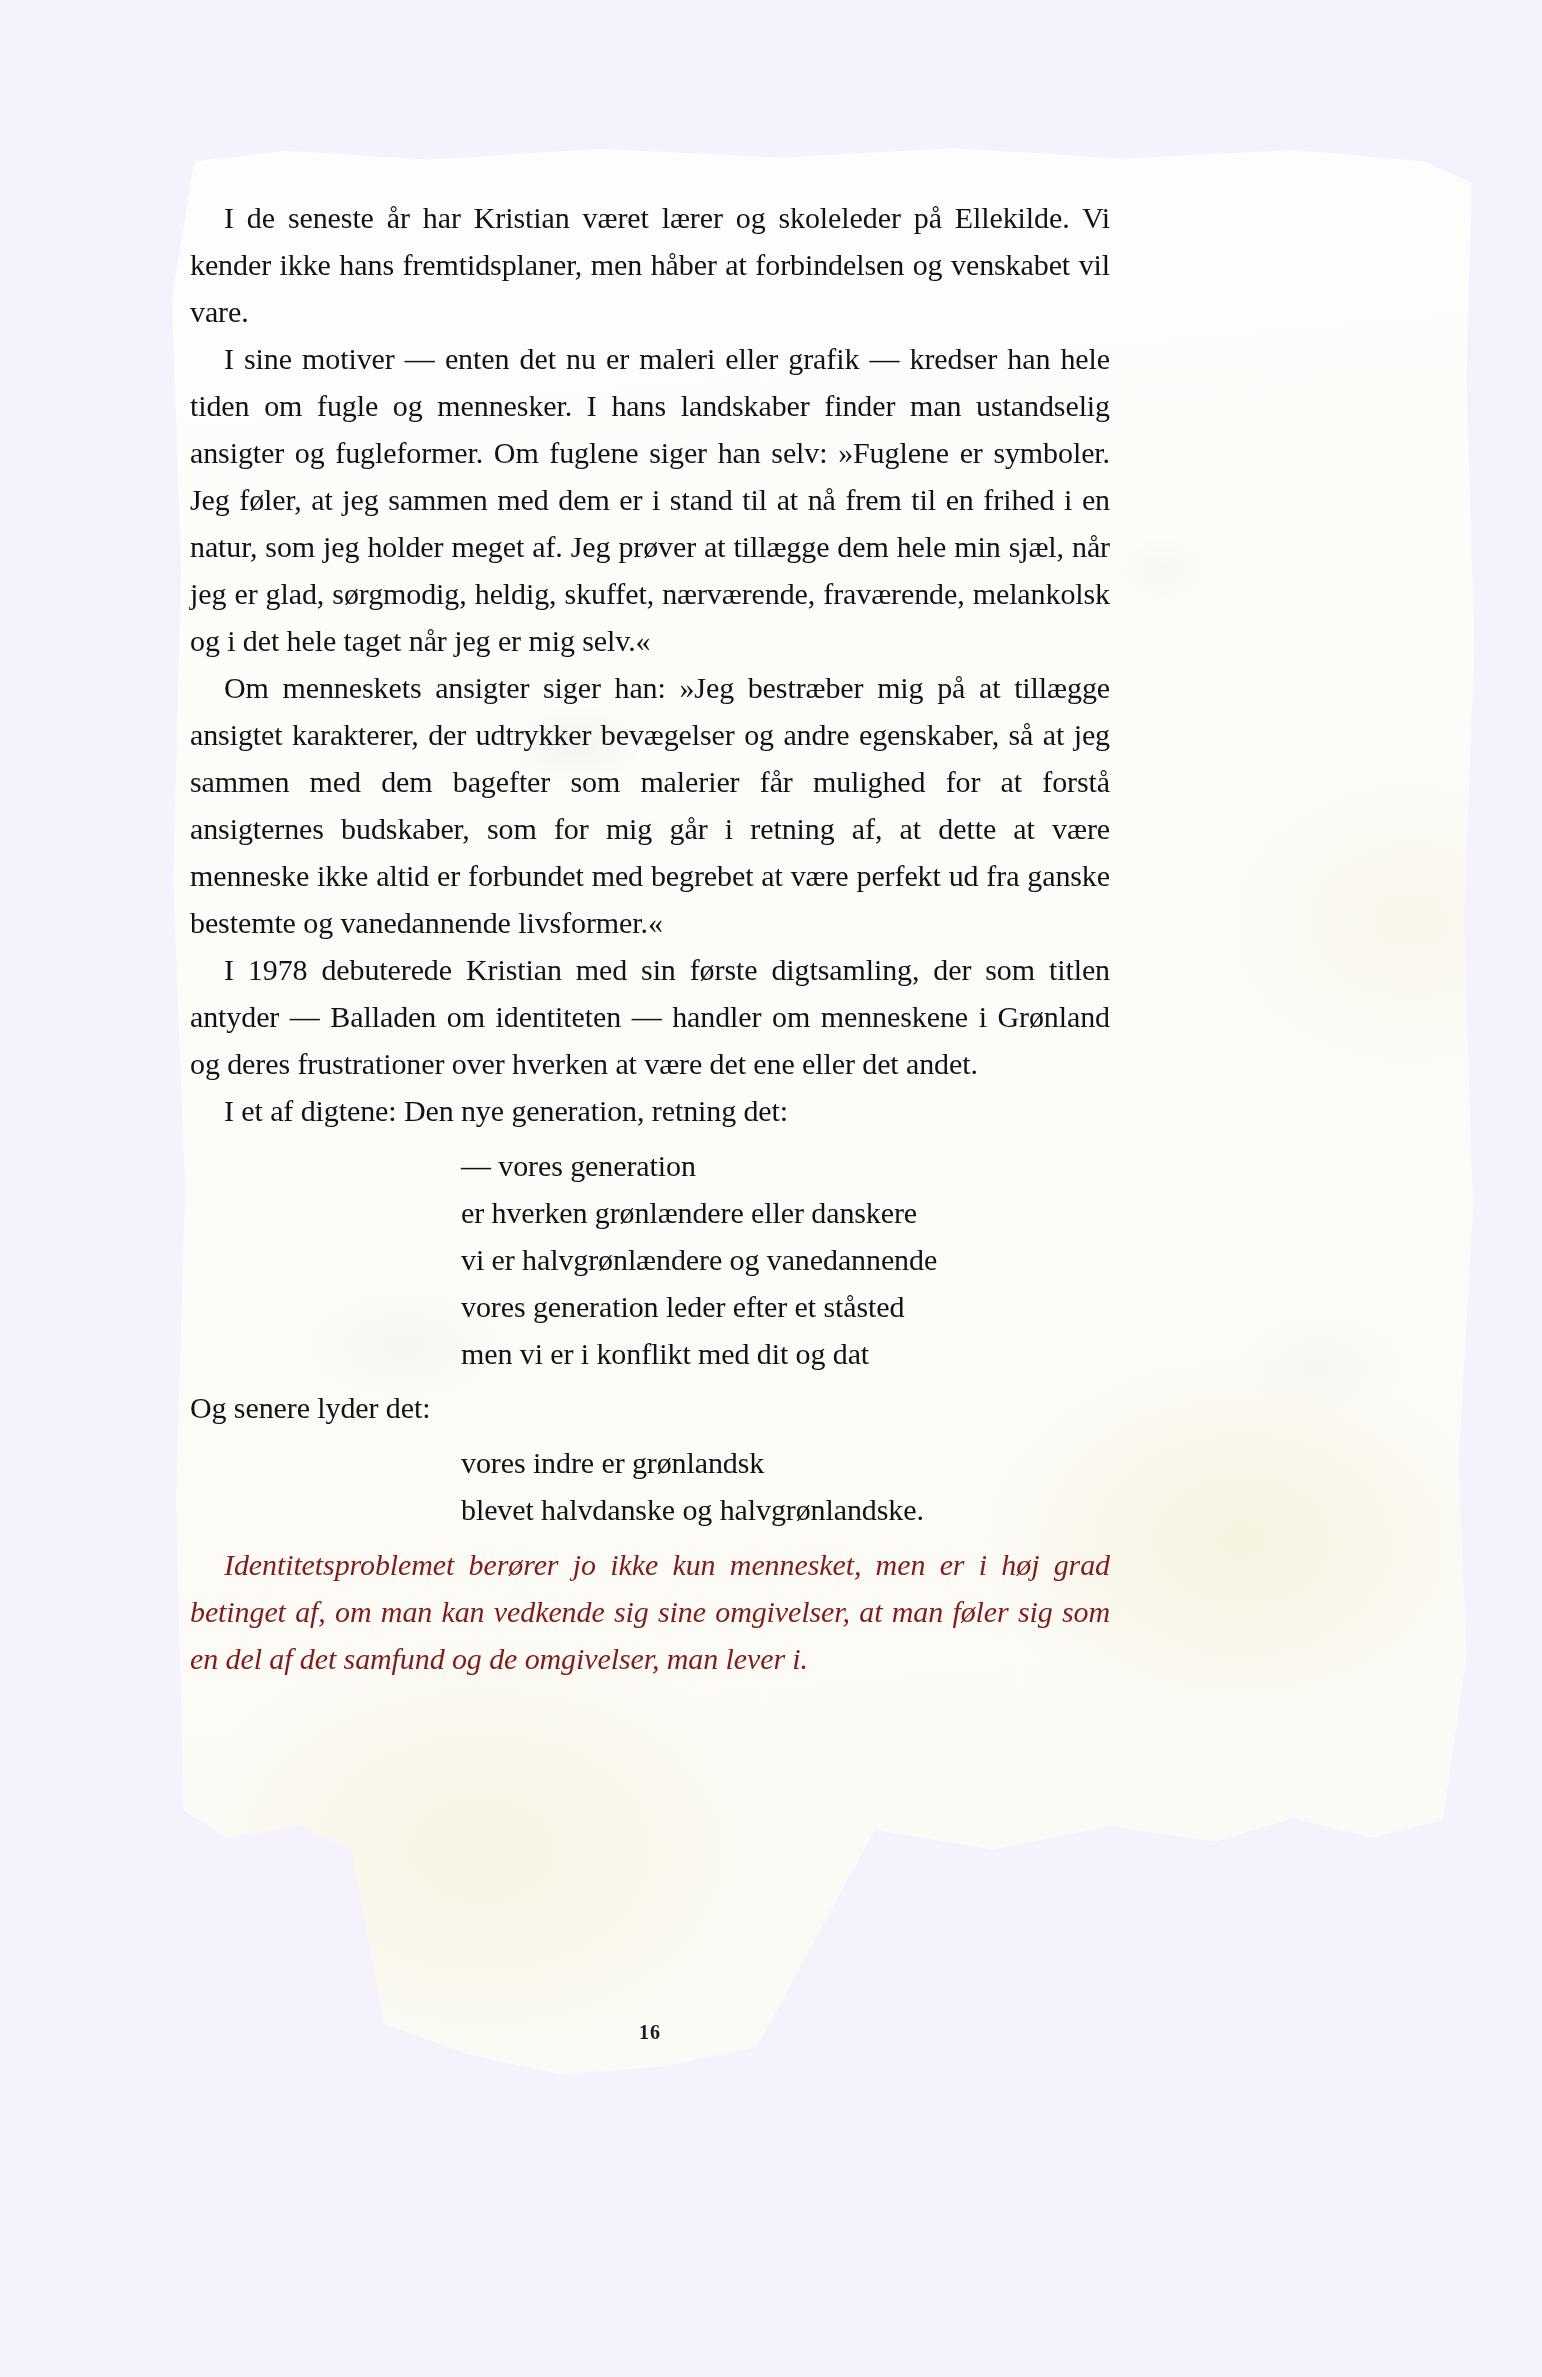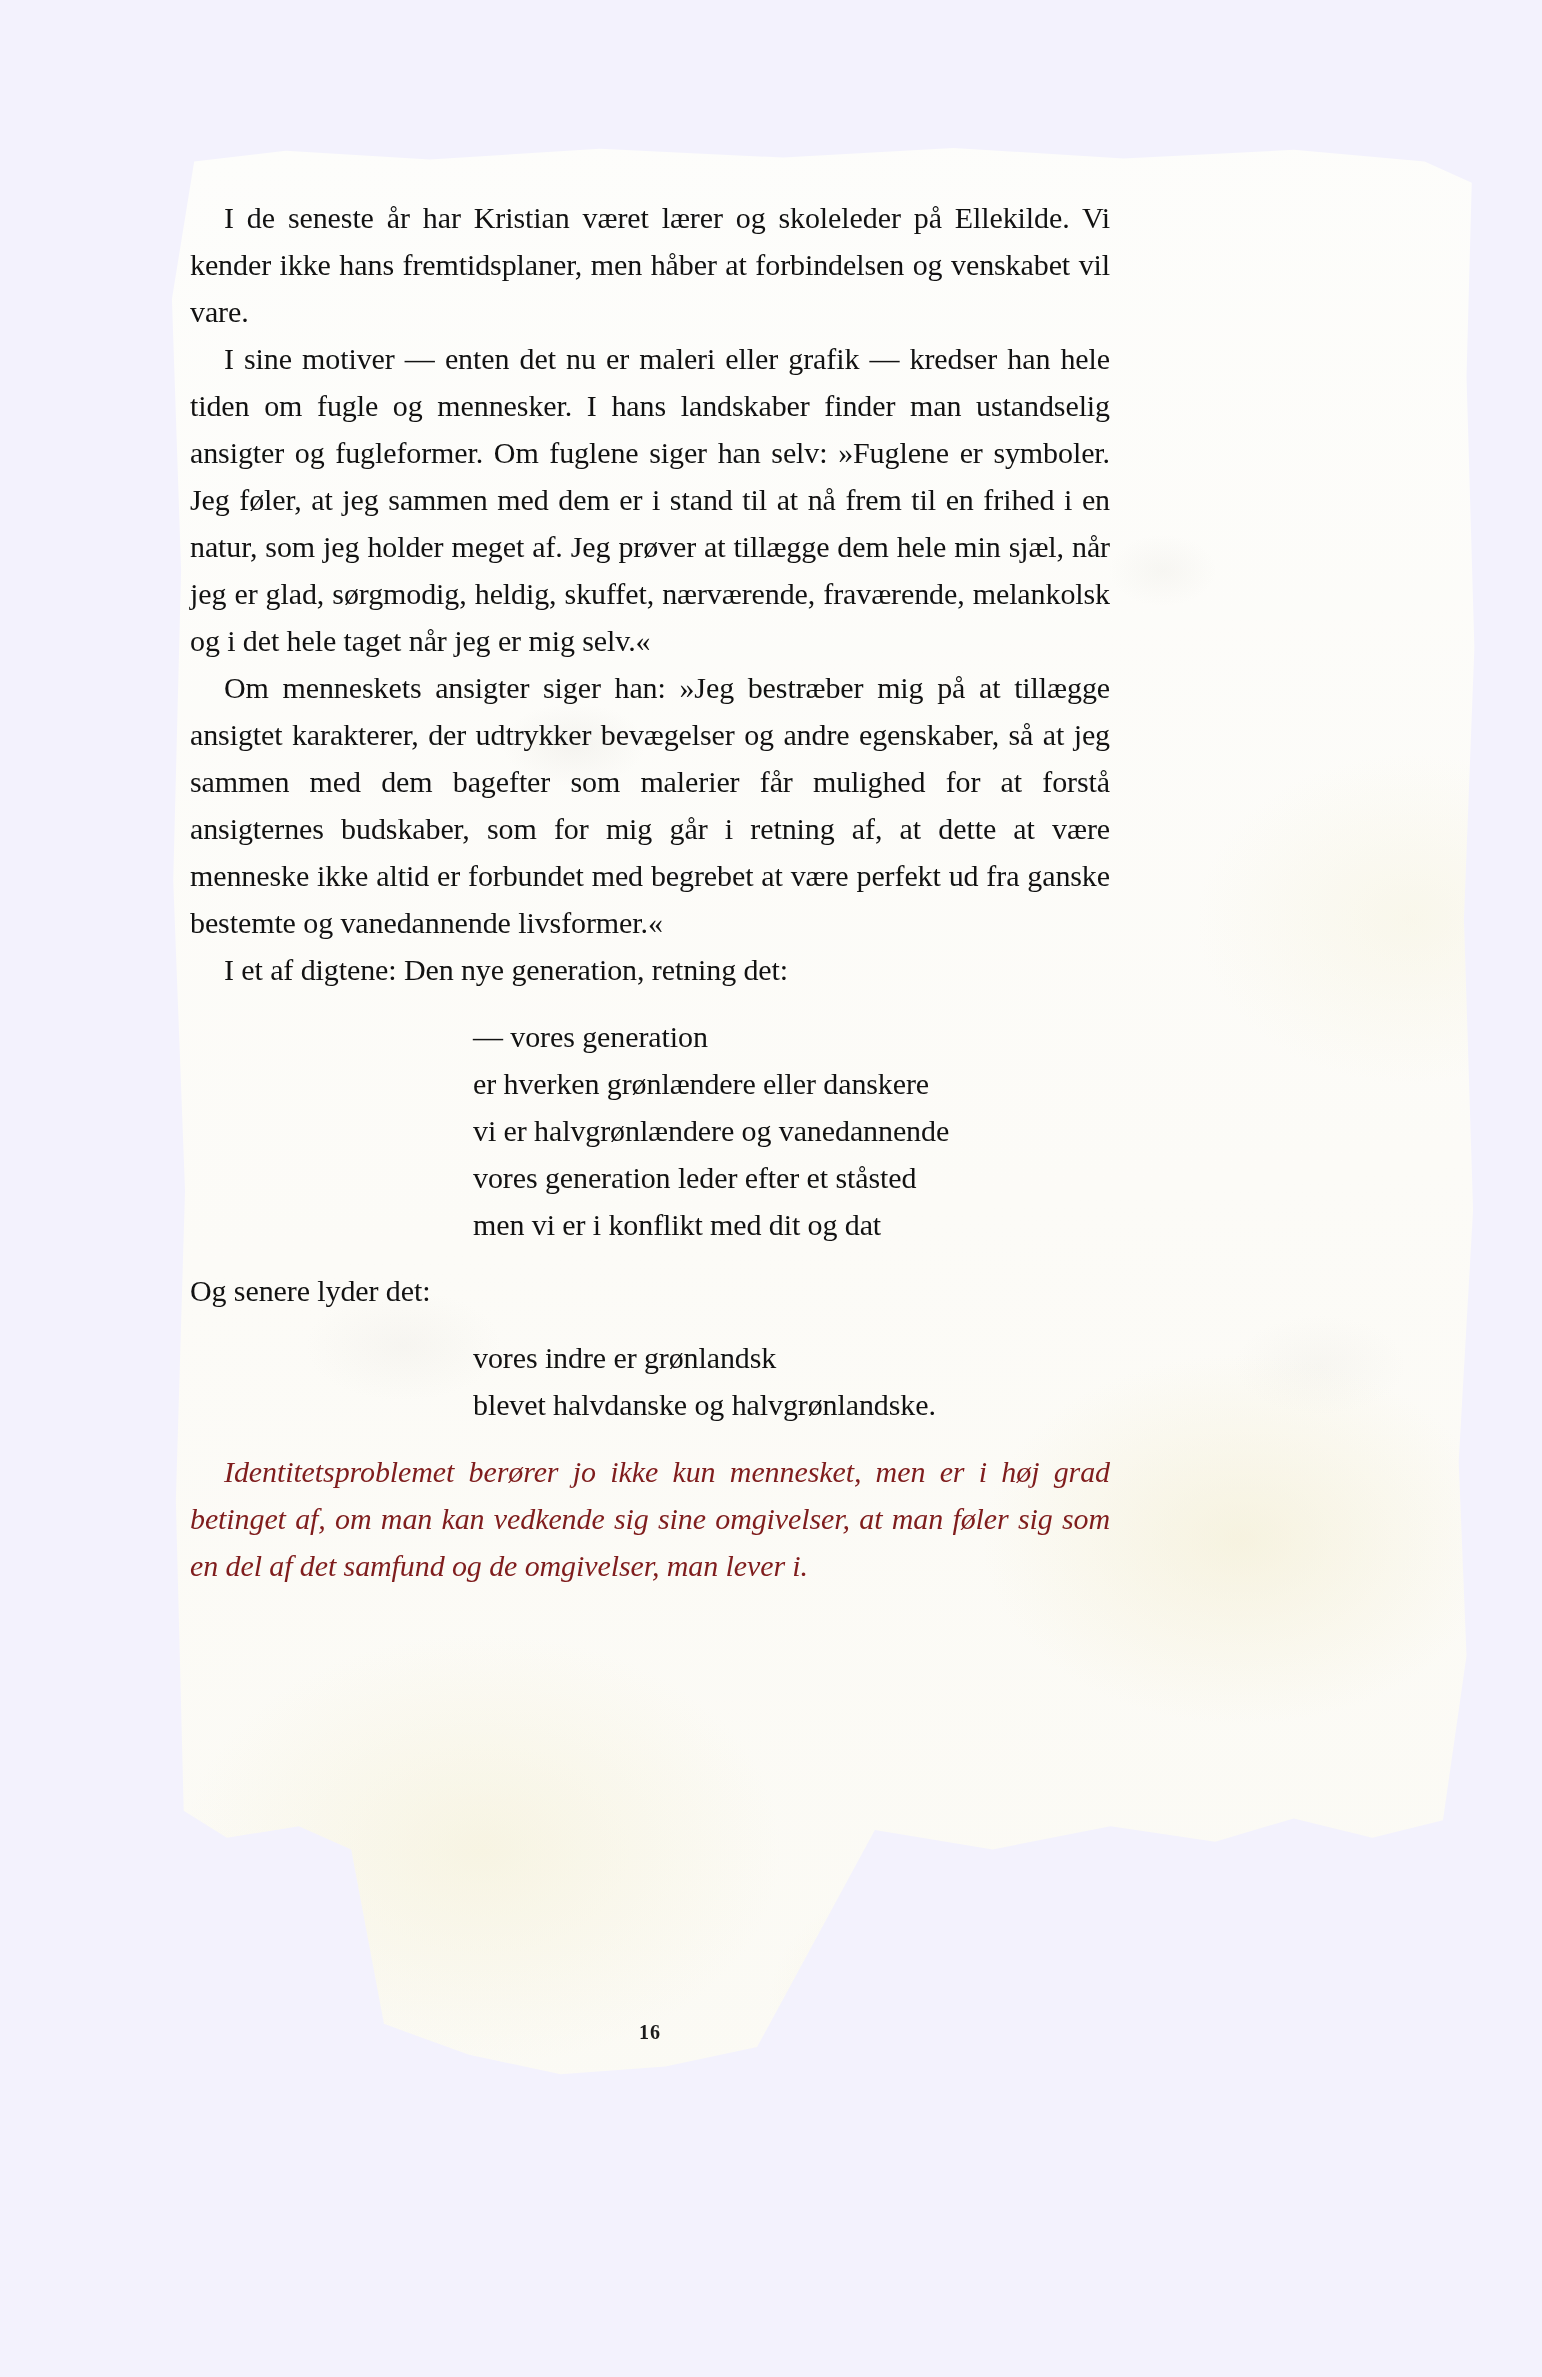--- a/index.html
+++ b/index.html
@@ -76,21 +76,21 @@
     margin: 0;
     text-align: justify;
     text-align-last: left;
     text-indent: 34px;
     -webkit-hyphens: none;
     hyphens: none;
   }
   p.para.no-indent { text-indent: 0; }
 
   .verse {
-    margin: 12px;
+    margin: 0;
     padding: 0 0 0 271px;
     list-style: none;
   }
   .verse li {
     text-align: left;
     white-space: nowrap;
   }
 
   .verse-gap-top { height: 7.7px; }
   .verse-gap-bottom { height: 7.7px; }
@@ -118,20 +118,21 @@
 </div>
 
 <div id="text-column">
 
   <p class="para">I de seneste år har Kristian været lærer og skoleleder på Ellekilde. Vi kender ikke hans fremtidsplaner, men håber at forbindelsen og venskabet vil vare.</p>
 
   <p class="para">I sine motiver — enten det nu er maleri eller grafik — kredser han hele tiden om fugle og mennesker. I hans landskaber finder man ustandselig ansigter og fugleformer. Om fuglene siger han selv: »Fuglene er symboler. Jeg føler, at jeg sammen med dem er i stand til at nå frem til en frihed i en natur, som jeg holder meget af. Jeg prøver at tillægge dem hele min sjæl, når jeg er glad, sørgmodig, heldig, skuffet, nærværende, fraværende, melankolsk og i det hele taget når jeg er mig selv.«</p>
 
   <p class="para">Om menneskets ansigter siger han: »Jeg bestræber mig på at tillægge ansigtet karakterer, der udtrykker bevægelser og andre egenskaber, så at jeg sammen med dem bagefter som malerier får mulighed for at forstå ansigternes budskaber, som for mig går i retning af, at dette at være menneske ikke altid er forbundet med begrebet at være perfekt ud fra ganske bestemte og vanedannende livsformer.«</p>
 
+  <p class="para">I 1978 debuterede Kristian med sin første digtsamling, der som titlen antyder — Balladen om identiteten — handler om menneskene i Grønland og deres frustrationer over hverken at være det ene eller det andet.</p>
 
   <p class="para">I et af digtene: Den nye generation, retning det:</p>
 
   <div class="verse-gap-top"></div>
 
   <ul class="verse">
     <li>— vores generation</li>
     <li>er hverken grønlændere eller danskere</li>
     <li>vi er halvgrønlændere og vanedannende</li>
     <li>vores generation leder efter et ståsted</li>

